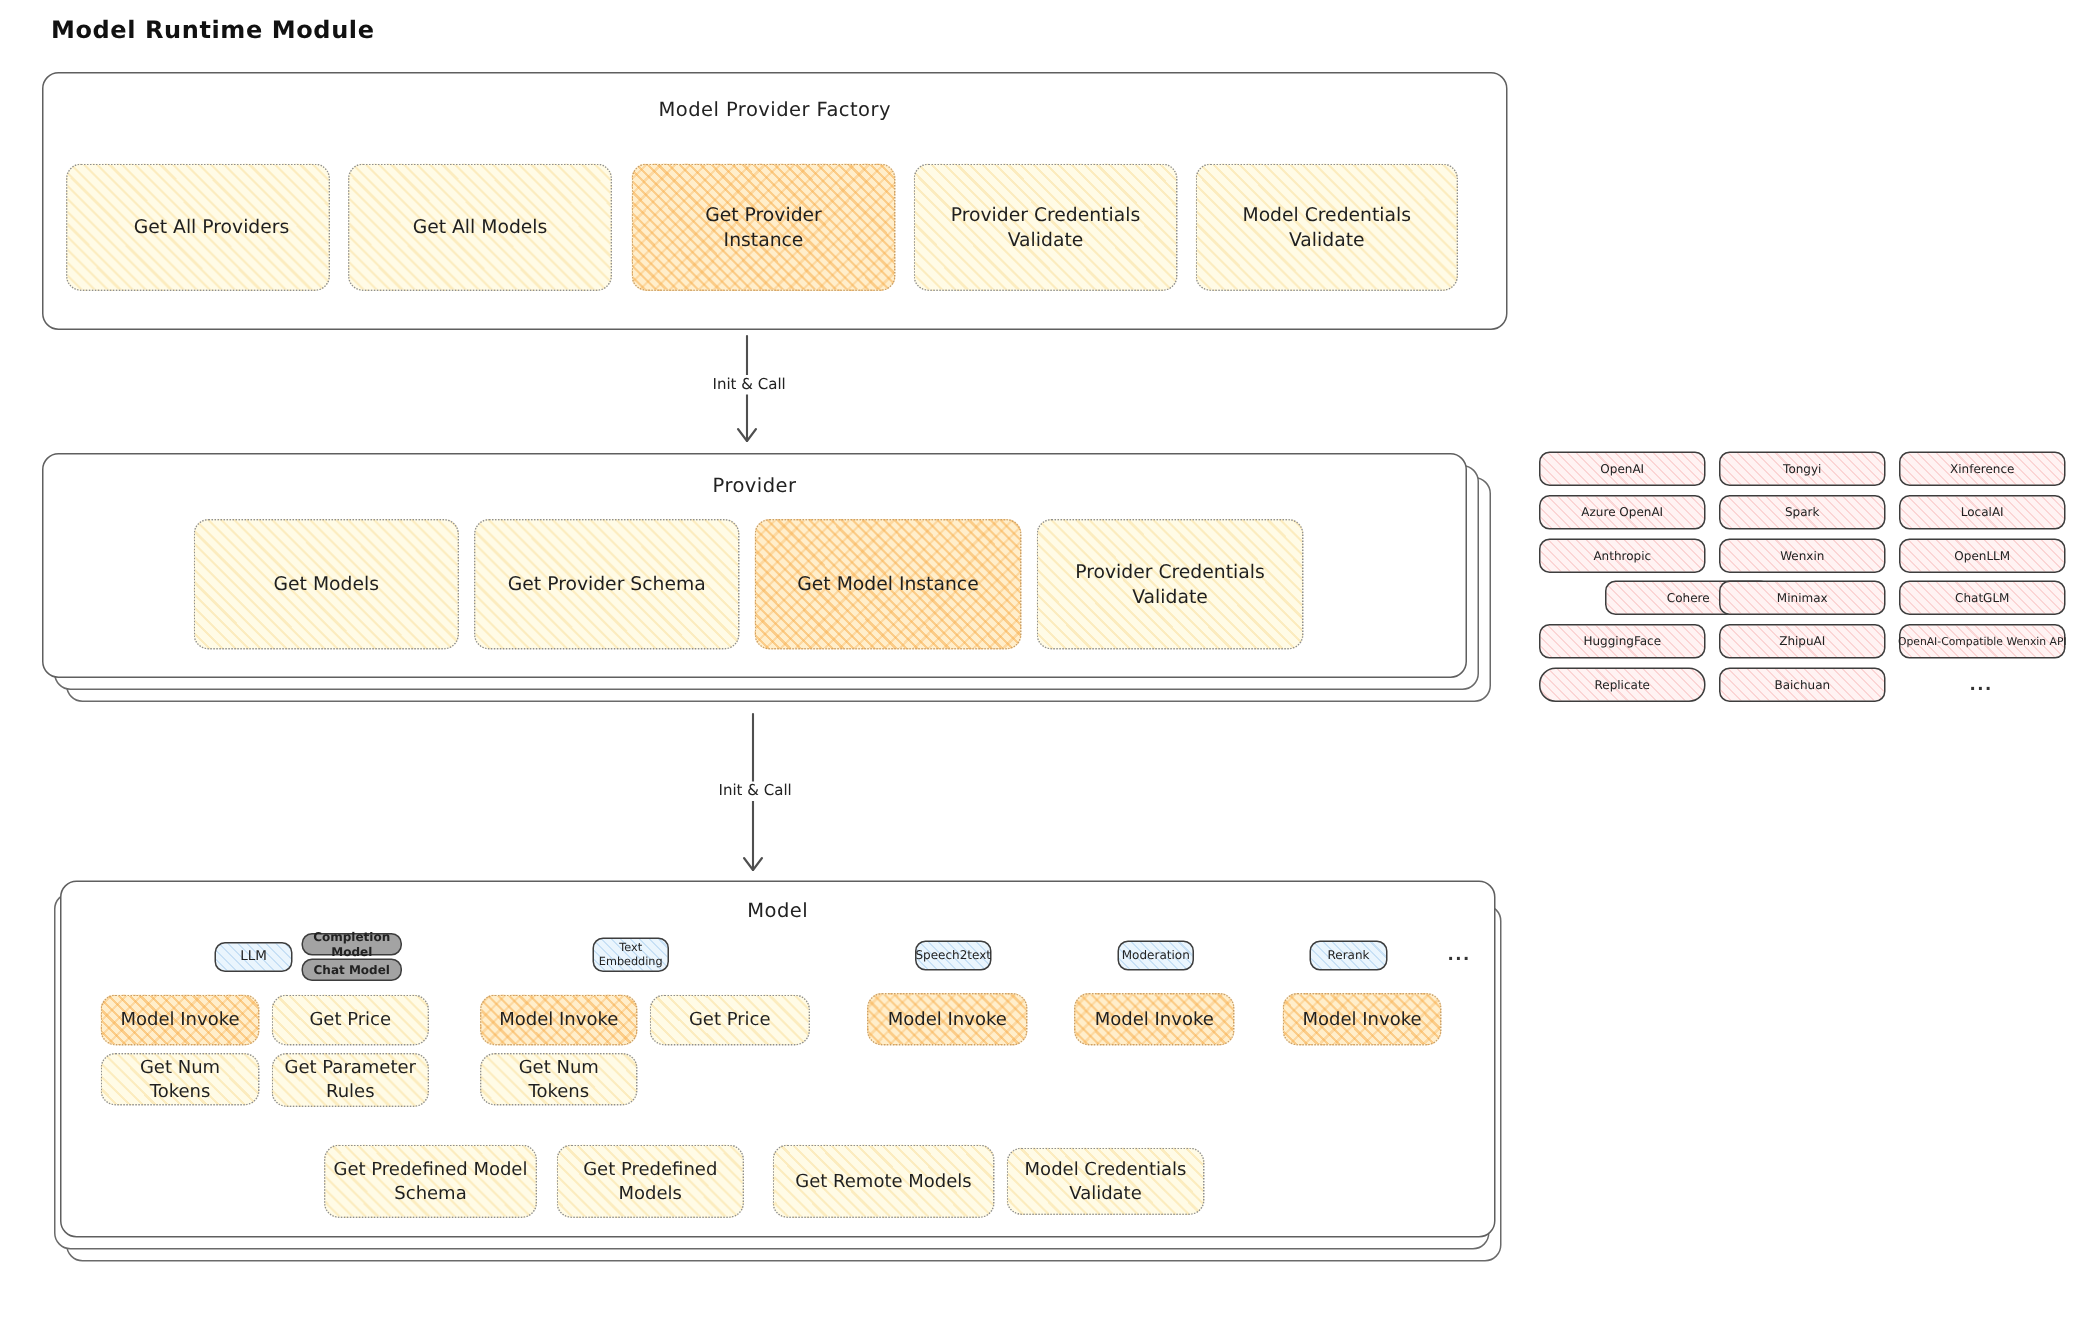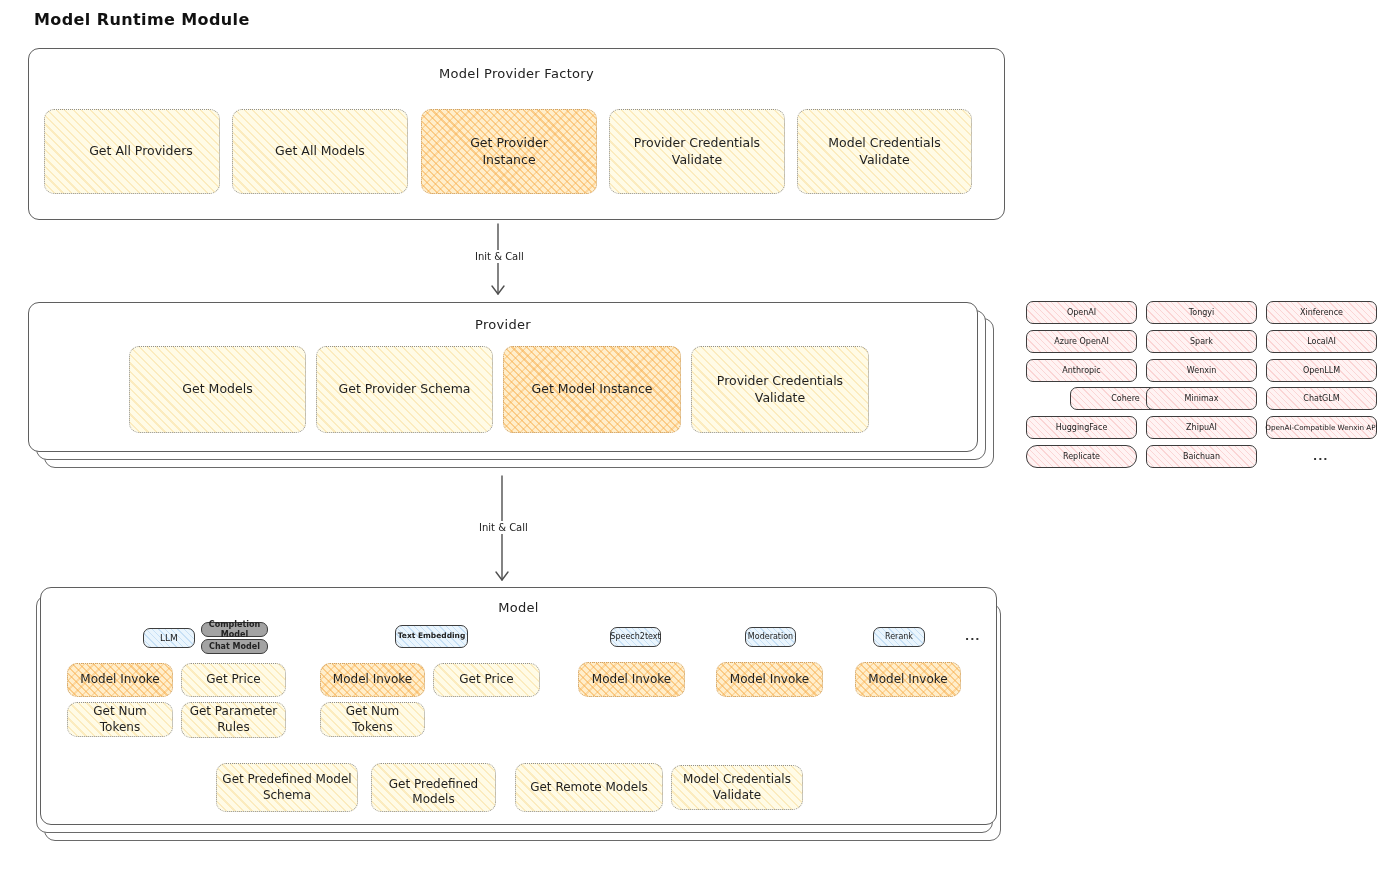--- a/index.html
+++ b/index.html
@@ -185,21 +185,21 @@
 
     <div class="tag" style="left:102px; top:40px; width:52px; height:20px; font-size:9px;">
         <span>LLM</span>
       </div>
     <div class="tag plain" style="left:160px; top:34px; width:67px; height:15px;">
         <span>Completion Model</span>
       </div>
     <div class="tag plain" style="left:160px; top:51px; width:67px; height:15px;">
         <span>Chat Model</span>
       </div>
-    <div class="tag" style="left:354px; top:37px; width:73px; height:23px; font-size:7.5px; padding:1px;font-weight:bold;">
+    <div class="tag" style="left:354px; top:37px; width:51px; height:23px; font-size:7.5px; padding:1px;">
         <span>Text Embedding</span>
       </div>
     <div class="tag" style="left:569px; top:39px; width:51px; height:20px;">
         <span>Speech2text</span>
       </div>
     <div class="tag" style="left:704px; top:39px; width:51px; height:20px;">
         <span>Moderation</span>
       </div>
     <div class="tag" style="left:832px; top:39px; width:52px; height:20px;">
         <span>Rerank</span>
@@ -235,21 +235,21 @@
     <div class="node sm hl" style="left:675px; top:74px; width:107px; height:35px;">
         <span>Model Invoke</span>
       </div>
     <div class="node sm hl" style="left:814px; top:74px; width:106px; height:35px;">
         <span>Model Invoke</span>
       </div>
 
     <div class="node sm" style="left:175px; top:175px; width:142px; height:49px; padding:3px 5px;">
         <span>Get Predefined Model Schema</span>
       </div>
-    <div class="node sm" style="left:330px; top:175px; width:125px; height:49px; padding:3px 16px;align-items:flex-end;">
+    <div class="node sm" style="left:330px; top:175px; width:125px; height:49px; padding:3px 16px;">
         <span>Get Predefined Models</span>
       </div>
     <div class="node sm" style="left:474px; top:175px; width:148px; height:49px; padding:3px 5px;">
         <span>Get Remote Models</span>
       </div>
     <div class="node sm" style="left:630px; top:177px; width:132px; height:45px; padding:3px 5px;">
         <span>Model Credentials Validate</span>
       </div>
   </div>
 

